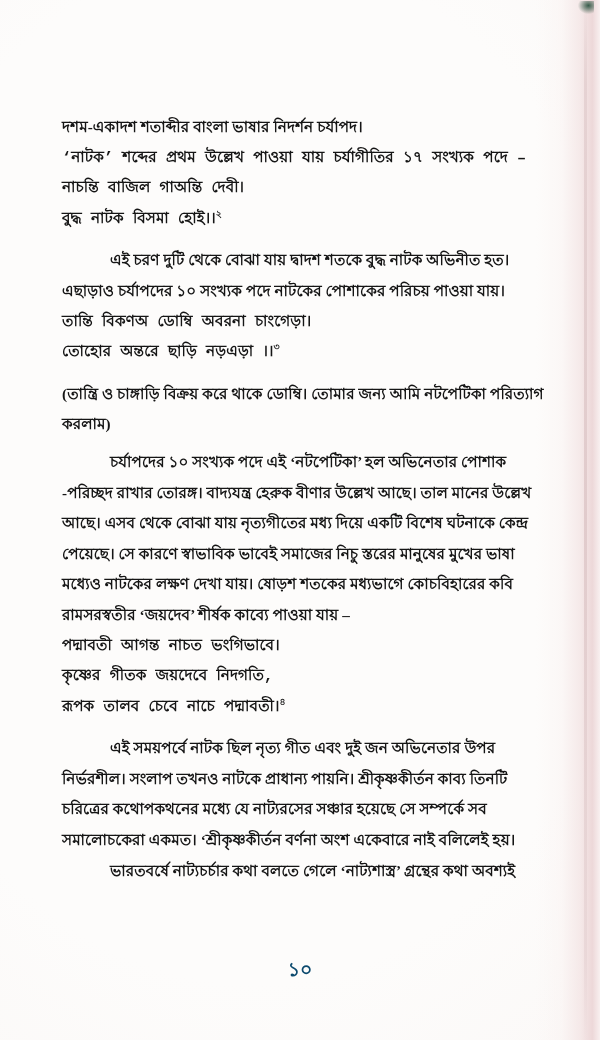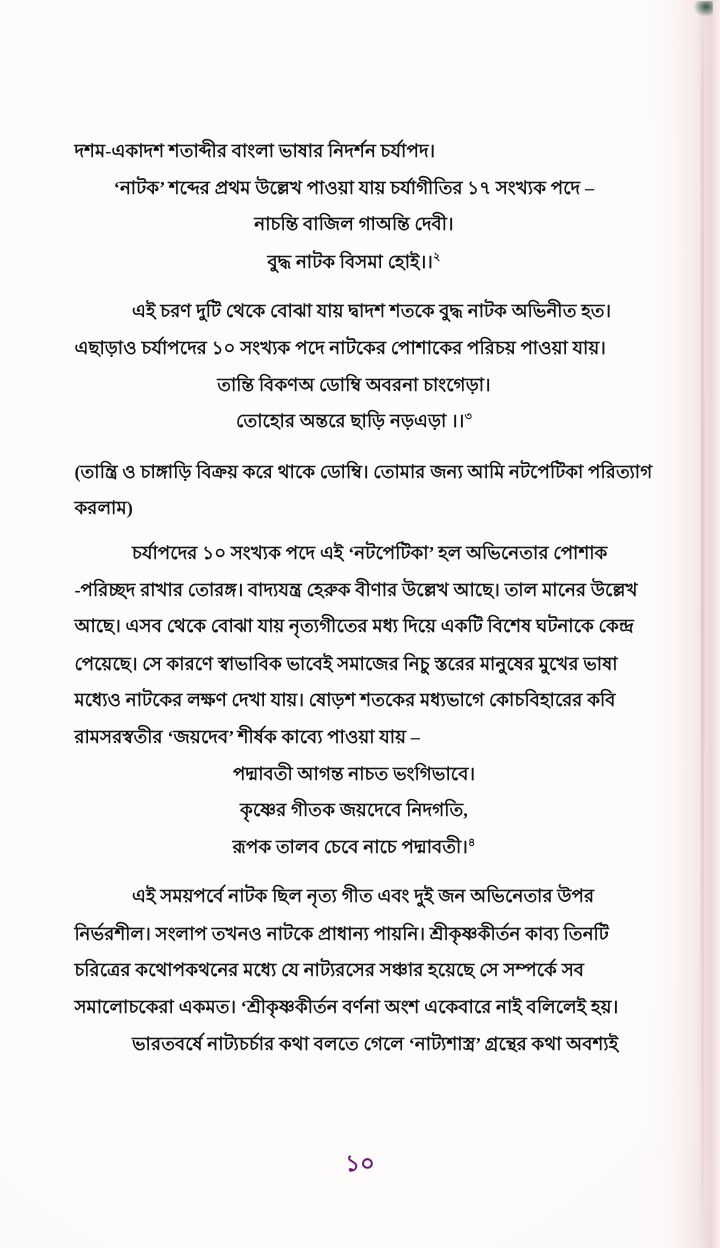--- a/index.html
+++ b/index.html
@@ -86,42 +86,43 @@
   }
 
   .line {
     white-space: nowrap;
   }
   .block {
     margin: 0;
   }
 
   .verse {
-    text-align: center;
+    text-align: left;
     margin: 0;
+    font-family: Liberation Mono, monospace;
   }
 
   .gap-sm { height: 7px; }
   .gap-md { height: 11px; }
 
   sup.fn {
     font-size: 0.62em;
     vertical-align: super;
     line-height: 0;
     font-weight: 600;
   }
 
   
   .folio {
     position: absolute;
     left: 0;
     right: 0;
     top: 955px;
     text-align: center;
-    color: #701a75;
+    color: #0c4a6e;
     font-size: 19px;
     font-weight: 600;
     font-family: "Liberation Serif", "DejaVu Serif", serif;
   }
 </style>
 </head>
 <body>
 
 <div class="page">
 

